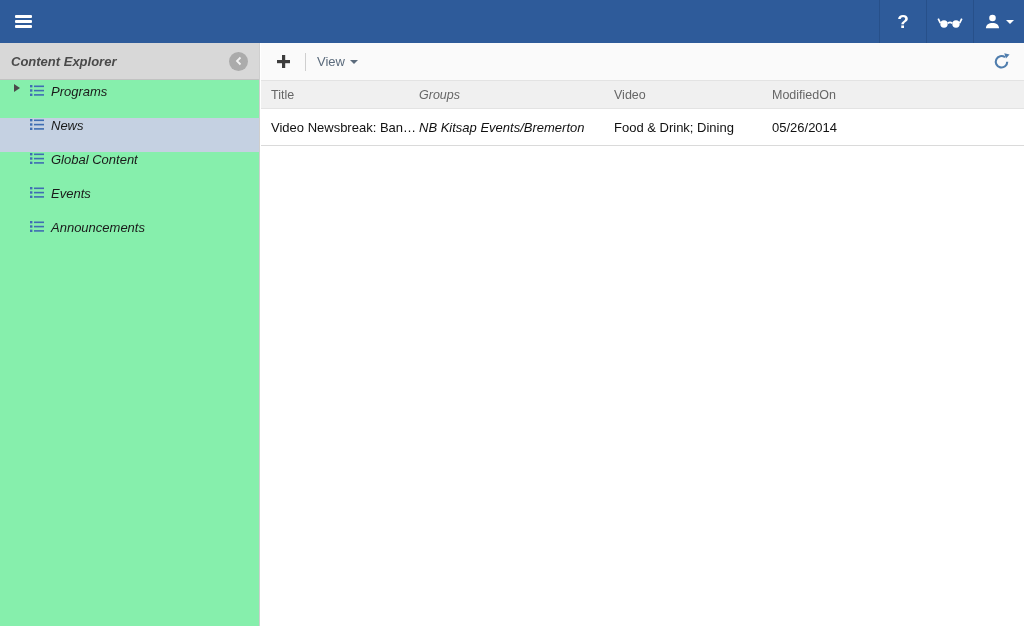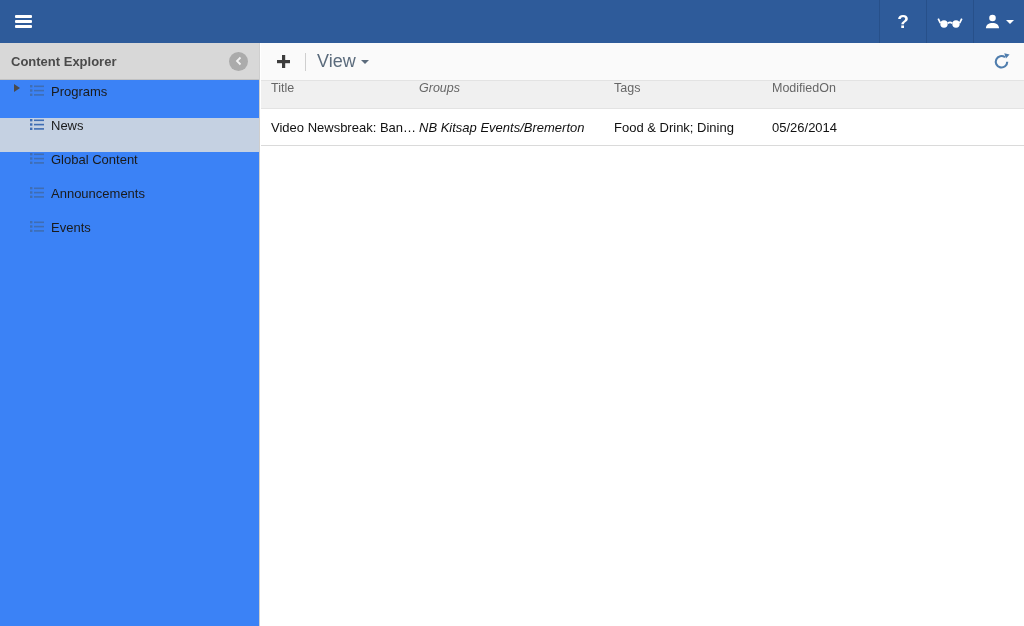--- a/index.html
+++ b/index.html
@@ -10,42 +10,42 @@
   
   .topbar { height:43px; background:#2e5b9a; display:flex; align-items:stretch; justify-content:space-between; }
   .menu-btn { width:46px; background:transparent; border:none; display:flex; align-items:center; justify-content:center; cursor:pointer; }
   .hamburger i { display:block; width:17px; height:3px; background:#fff; margin:2px 0; border-radius:1px; }
   .topbar-right { display:flex; align-items:stretch; }
   .tb-btn { min-width:47px; background:transparent; border:none; border-left:1px solid #27508a; display:flex; align-items:center; justify-content:center; color:#fff; cursor:pointer; gap:5px; padding:0 10px; }
   .help-q { font-size:19px; font-weight:bold; color:#fff; line-height:1; }
   .caret-white { width:0; height:0; border-left:4px solid transparent; border-right:4px solid transparent; border-top:4px solid #fff; }
 
   
-  .sidebar { position:absolute; top:43px; left:0; width:260px; bottom:0; background:#3b82f6; border-right:1px solid #cfcfcf; }
+  .sidebar { position:absolute; top:43px; left:0; width:260px; bottom:0; background:#86efac; border-right:1px solid #cfcfcf;font-style:italic; }
   .sidebar-header { height:37px; background:#d8d8d8; border-bottom:1px solid #c2c2c2; display:flex; align-items:center; justify-content:space-between; padding:0 11px; }
   .sidebar-title { font-weight:bold; font-size:13px; color:#4a4a4a; }
   .collapse-btn { width:19px; height:19px; border-radius:50%; background:#ababab; border:none; display:flex; align-items:center; justify-content:center; cursor:pointer; padding:0; }
   .tree { list-style:none; padding-top:4px; }
   .tree-item { height:34px; display:flex; align-items:flex-start; padding-left:14px; font-size:13px; color:#1a1a1a; cursor:pointer; white-space:nowrap; }
   .tree-item.selected { background:#c5d1e2; }
   .arrow-slot { width:16px; display:flex; align-items:center; flex:none; }
   .expand-arrow { width:0; height:0; border-top:4px solid transparent; border-bottom:4px solid transparent; border-left:6px solid #4a4a4a; }
   .list-icon { margin-right:7px; display:flex; flex:none; }
 
   
   .main { position:absolute; top:43px; left:261px; right:0; bottom:0; background:#fff; }
   .toolbar { height:37px; display:flex; align-items:center; padding:0 12px; background:#fafafa; }
   .add-btn { background:none; border:none; cursor:pointer; display:flex; align-items:center; padding:3px; }
   .toolbar-sep { width:1px; height:18px; background:#cfcfcf; margin:0 11px; }
-  .view-btn { background:none; border:none; cursor:pointer; display:flex; align-items:center; gap:5px; font-size:18px; color:#5b6b7c; font-family:inherit; }
+  .view-btn { background:none; border:none; cursor:pointer; display:flex; align-items:center; gap:5px; font-size:13px; color:#5b6b7c; font-family:inherit; }
   .caret-dark { width:0; height:0; border-left:4px solid transparent; border-right:4px solid transparent; border-top:4px solid #5b6b7c; }
   .toolbar-spacer { flex:1; }
   .refresh-btn { background:none; border:none; cursor:pointer; display:flex; align-items:center; padding:2px; }
 
-  .grid-header { height:29px; background:#f0f0f0; border-top:1px solid #e3e3e3; border-bottom:1px solid #e3e3e3; display:flex; font-size:12.5px; color:#666; }
+  .grid-header { height:29px; background:#f0f0f0; border-top:1px solid #e3e3e3; border-bottom:1px solid #e3e3e3; display:flex; align-items:center; font-size:12.5px; color:#666; }
   .grid-row { height:37px; display:flex; align-items:center; font-size:13px; color:#111; border-bottom:1px solid #dadada; cursor:pointer; background:#fff; }
   .cell { white-space:nowrap; overflow:hidden; text-overflow:ellipsis; }
   .col-title    { width:158px; padding-left:10px; flex:none; }
   .col-groups   { width:195px; flex:none;font-style:italic; }
   .col-tags     { width:158px; flex:none; }
   .col-modified { flex:1; padding-right:10px; }
 </style>
 </head>
 <body>
 
@@ -147,37 +147,37 @@
               <g fill="#3f6db3">
                 <rect x="0" y="1" width="2.4" height="2.4"></rect>
                 <rect x="4" y="1.5" width="10" height="1.6"></rect>
                 <rect x="0" y="5.3" width="2.4" height="2.4"></rect>
                 <rect x="4" y="5.8" width="10" height="1.6"></rect>
                 <rect x="0" y="9.6" width="2.4" height="2.4"></rect>
                 <rect x="4" y="10.1" width="10" height="1.6"></rect>
               </g>
             </svg>
         </span>
+        <span>Events</span>
+      </li>
+      <li class="tree-item">
+        <span class="arrow-slot"></span>
+        <span class="list-icon">
+          <svg width="14" height="13" viewBox="0 0 14 13">
+              <g fill="#3f6db3">
+                <rect x="0" y="1" width="2.4" height="2.4"></rect>
+                <rect x="4" y="1.5" width="10" height="1.6"></rect>
+                <rect x="0" y="5.3" width="2.4" height="2.4"></rect>
+                <rect x="4" y="5.8" width="10" height="1.6"></rect>
+                <rect x="0" y="9.6" width="2.4" height="2.4"></rect>
+                <rect x="4" y="10.1" width="10" height="1.6"></rect>
+              </g>
+            </svg>
+        </span>
         <span>Announcements</span>
-      </li>
-      <li class="tree-item">
-        <span class="arrow-slot"></span>
-        <span class="list-icon">
-          <svg width="14" height="13" viewBox="0 0 14 13">
-              <g fill="#3f6db3">
-                <rect x="0" y="1" width="2.4" height="2.4"></rect>
-                <rect x="4" y="1.5" width="10" height="1.6"></rect>
-                <rect x="0" y="5.3" width="2.4" height="2.4"></rect>
-                <rect x="4" y="5.8" width="10" height="1.6"></rect>
-                <rect x="0" y="9.6" width="2.4" height="2.4"></rect>
-                <rect x="4" y="10.1" width="10" height="1.6"></rect>
-              </g>
-            </svg>
-        </span>
-        <span>Events</span>
       </li>
     </ul>
   </aside>
 
   <main class="main">
     <div class="toolbar">
       <button class="add-btn">
         <svg width="15" height="15" viewBox="0 0 15 15">
           <rect x="6" y="1" width="3.2" height="13" fill="#3d3d3d"></rect>
           <rect x="1" y="6" width="13" height="3.2" fill="#3d3d3d"></rect>
@@ -194,21 +194,21 @@
           <path d="M13.4 8.3 a5.4 5.4 0 1 1 -2.1 -4.3" fill="none" stroke="#4f7dad" stroke-width="2"></path>
           <polygon points="10.6,0.2 15.6,1.4 12.2,5.2" fill="#4f7dad"></polygon>
         </svg>
       </button>
     </div>
 
     <div class="grid">
       <div class="grid-header">
         <span class="cell col-title">Title</span>
         <span class="cell col-groups">Groups</span>
-        <span class="cell col-tags">Tags</span>
+        <span class="cell col-tags">Video</span>
         <span class="cell col-modified">ModifiedOn</span>
       </div>
       <div class="grid-row">
         <span class="cell col-title">Video Newsbreak: Bango...</span>
         <span class="cell col-groups">NB Kitsap Events/Bremerton</span>
         <span class="cell col-tags">Food &amp; Drink; Dining</span>
         <span class="cell col-modified">05/26/2014</span>
       </div>
     </div>
   </main>

